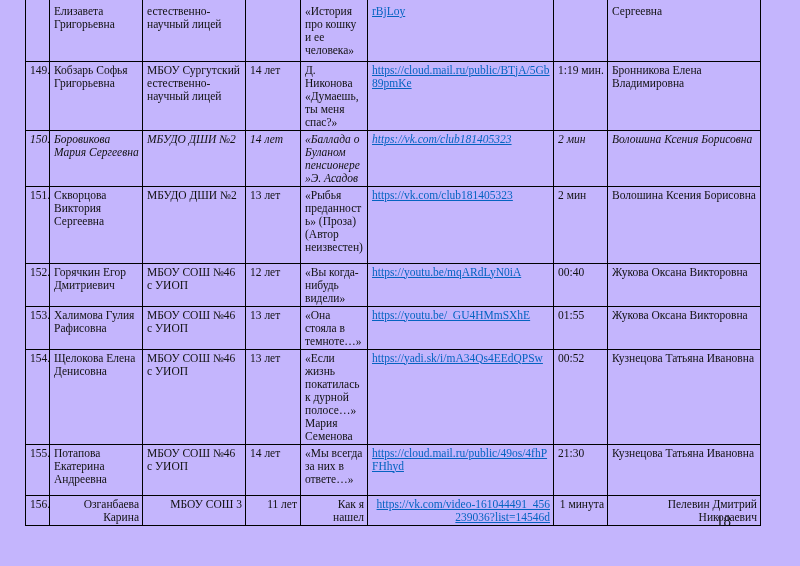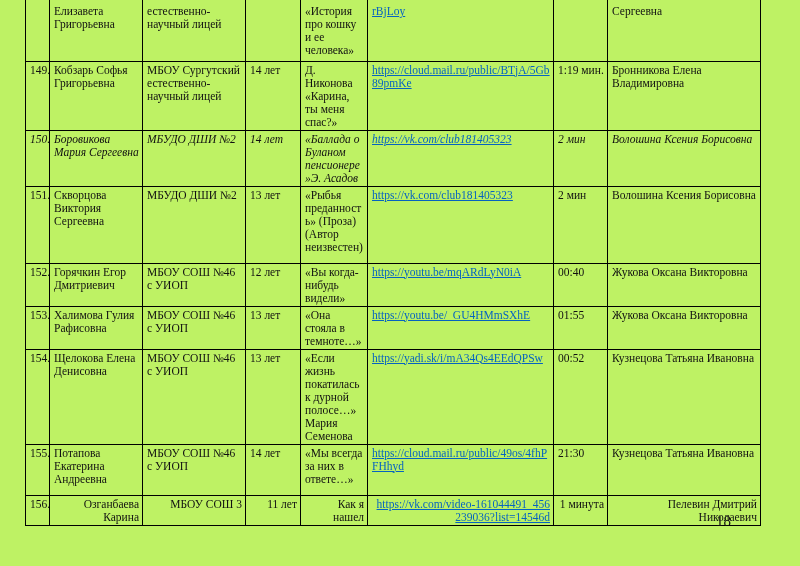--- a/index.html
+++ b/index.html
@@ -12,21 +12,21 @@
     height: 566px;
     position: relative;
     overflow: hidden;
     font-family: "Liberation Serif", "DejaVu Serif", serif;
     color: #111111;
   }
   .page {
     position: absolute;
     left: 0; top: 0;
     width: 800px; height: 566px;
-    background: #bef264;
+    background: #c4b5fd;
   }
   table.participants {
     position: absolute;
     left: 25px;
     top: 0;
     width: 735px;
     border-collapse: collapse;
     table-layout: fixed;
     font-size: 11.5px;
     line-height: 13px;
@@ -95,21 +95,21 @@
         <td>«История про кошку и ее человека»</td>
         <td class="c-link"><a>rBjLoy</a></td>
         <td></td>
         <td>Сергеевна</td>
       </tr>
       <tr class="row1">
         <td class="c-num">149.</td>
         <td>Кобзарь Софья Григорьевна</td>
         <td>МБОУ Сургутский естественно-научный лицей</td>
         <td>14 лет</td>
-        <td>Д. Никонова «Карина, ты меня спас?»</td>
+        <td>Д. Никонова «Думаешь, ты меня спас?»</td>
         <td class="c-link"><a>https://cloud.mail.ru/public/BTjA/5Gb89pmKe</a></td>
         <td>1:19 мин.</td>
         <td>Бронникова Елена Владимировна</td>
       </tr>
       <tr class="row2">
         <td class="c-num">150.</td>
         <td>Боровикова Мария Сергеевна</td>
         <td>МБУДО ДШИ №2</td>
         <td>14 лет</td>
         <td>«Баллада о Буланом пенсионере»Э. Асадов</td>

